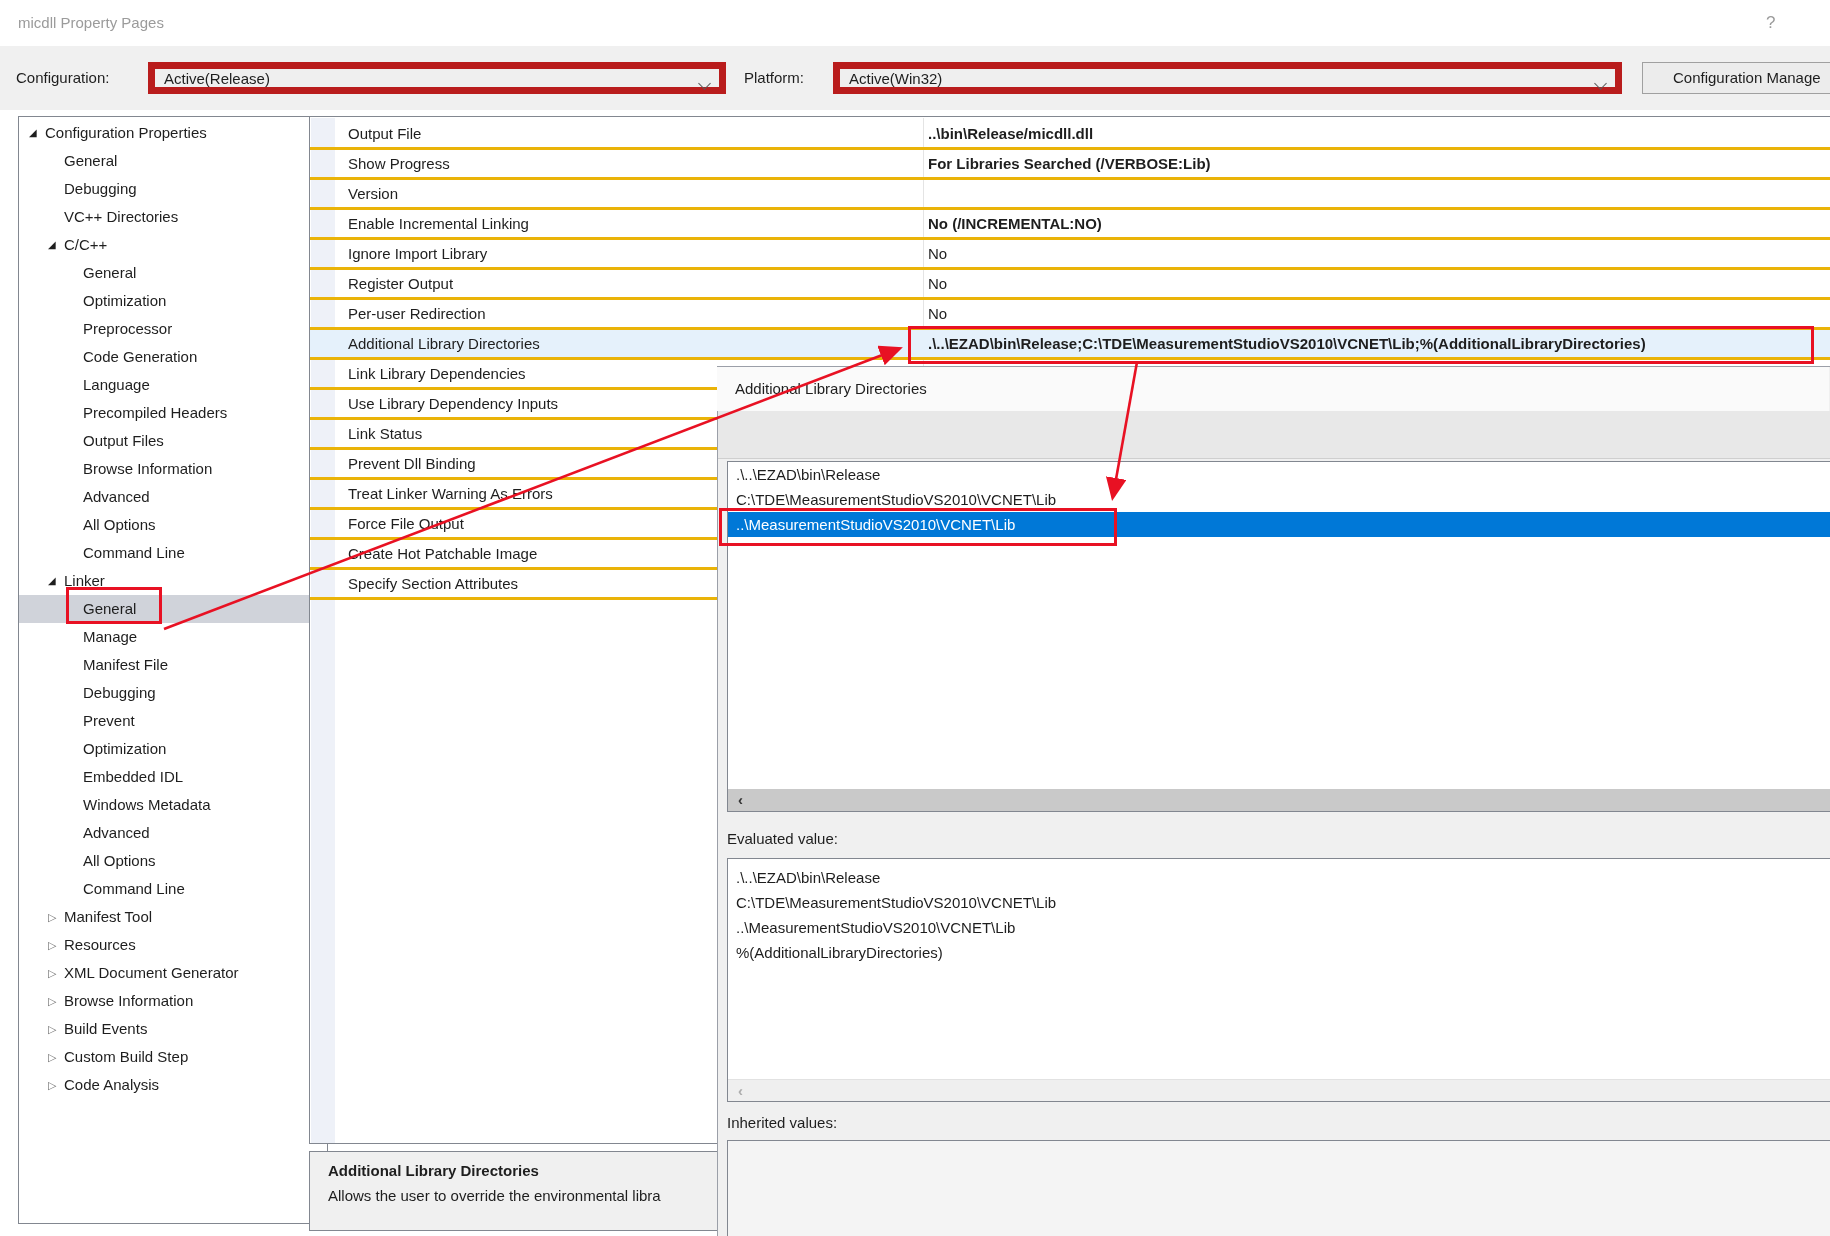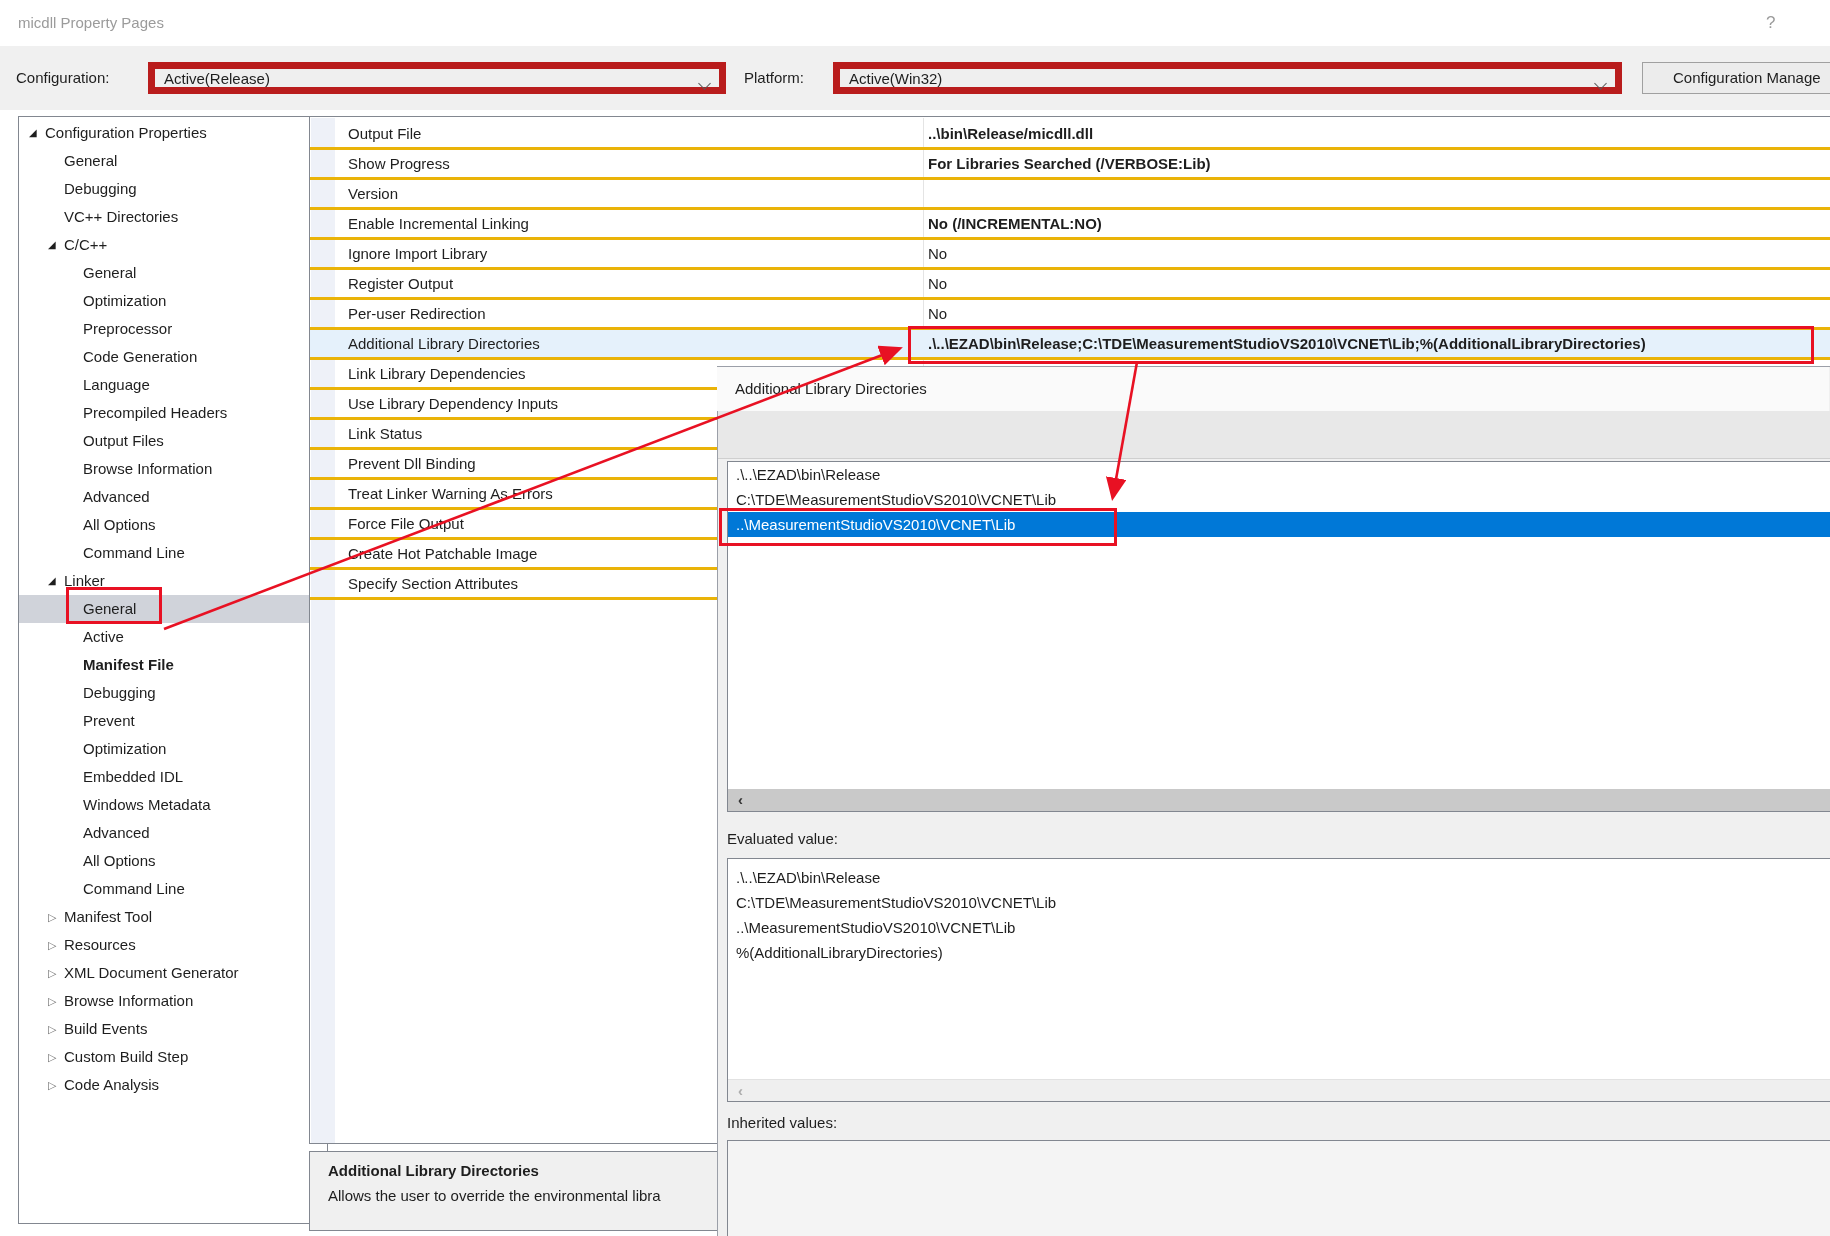--- a/index.html
+++ b/index.html
@@ -115,22 +115,22 @@
     <div class="tree-item" style="padding-left: 64px;"><span>Code Generation</span></div>
     <div class="tree-item" style="padding-left: 64px;"><span>Language</span></div>
     <div class="tree-item" style="padding-left: 64px;"><span>Precompiled Headers</span></div>
     <div class="tree-item" style="padding-left: 64px;"><span>Output Files</span></div>
     <div class="tree-item" style="padding-left: 64px;"><span>Browse Information</span></div>
     <div class="tree-item" style="padding-left: 64px;"><span>Advanced</span></div>
     <div class="tree-item" style="padding-left: 64px;"><span>All Options</span></div>
     <div class="tree-item" style="padding-left: 64px;"><span>Command Line</span></div>
     <div class="tree-item" style="padding-left: 29px;"><span class="marker">◢</span><span>Linker</span></div>
     <div class="tree-item sel" style="padding-left: 64px;"><span>General</span></div>
-    <div class="tree-item" style="padding-left: 64px;"><span>Active</span></div>
-    <div class="tree-item" style="padding-left: 64px; font-weight: bold;"><span>Manifest File</span></div>
+    <div class="tree-item" style="padding-left: 64px;"><span>Manage</span></div>
+    <div class="tree-item" style="padding-left: 64px;"><span>Manifest File</span></div>
     <div class="tree-item" style="padding-left: 64px;"><span>Debugging</span></div>
     <div class="tree-item" style="padding-left: 64px;"><span>Prevent</span></div>
     <div class="tree-item" style="padding-left: 64px;"><span>Optimization</span></div>
     <div class="tree-item" style="padding-left: 64px;"><span>Embedded IDL</span></div>
     <div class="tree-item" style="padding-left: 64px;"><span>Windows Metadata</span></div>
     <div class="tree-item" style="padding-left: 64px;"><span>Advanced</span></div>
     <div class="tree-item" style="padding-left: 64px;"><span>All Options</span></div>
     <div class="tree-item" style="padding-left: 64px;"><span>Command Line</span></div>
     <div class="tree-item" style="padding-left: 29px;"><span class="marker col">▷</span><span>Manifest Tool</span></div>
     <div class="tree-item" style="padding-left: 29px;"><span class="marker col">▷</span><span>Resources</span></div>

